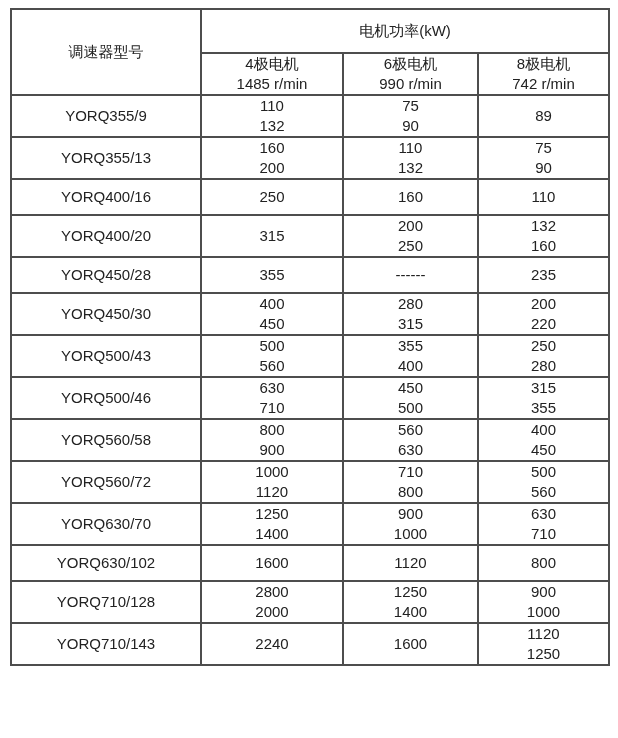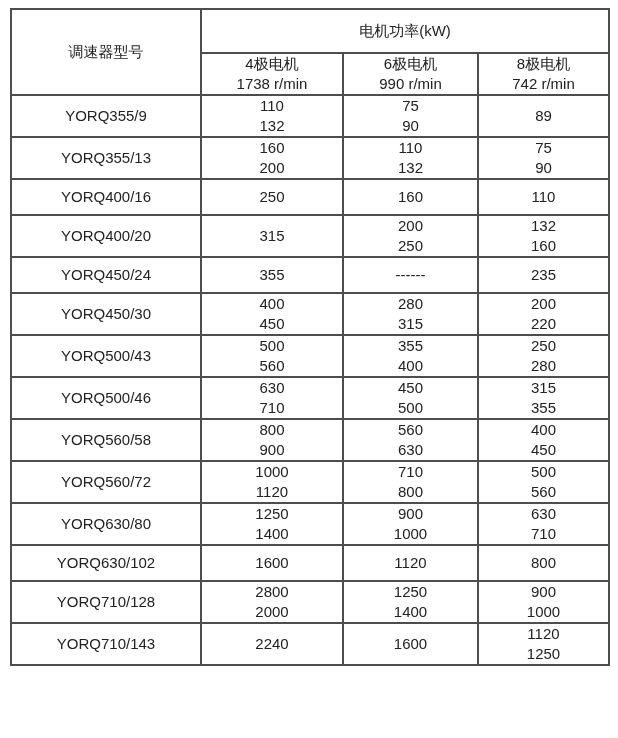--- a/index.html
+++ b/index.html
@@ -45,21 +45,21 @@
       <col style="width:142px">
       <col style="width:135px">
       <col style="width:131px">
     </colgroup>
     <thead>
       <tr class="hdr-top">
         <th rowspan="2">调速器型号</th>
         <th colspan="3">电机功率(kW)</th>
       </tr>
       <tr class="hdr-sub">
-        <th><span>4极电机</span><br><span>1738 r/min</span></th>
+        <th><span>4极电机</span><br><span>1485 r/min</span></th>
         <th><span>6极电机</span><br><span>990 r/min</span></th>
         <th><span>8极电机</span><br><span>742 r/min</span></th>
       </tr>
     </thead>
     <tbody>
       <tr class="data-row">
         <td>YORQ355/9</td>
         <td>110
 132</td>
         <td>75
@@ -83,21 +83,21 @@
       </tr>
       <tr class="data-row">
         <td>YORQ400/20</td>
         <td>315</td>
         <td>200
 250</td>
         <td>132
 160</td>
       </tr>
       <tr class="data-row">
-        <td>YORQ450/24</td>
+        <td>YORQ450/28</td>
         <td>355</td>
         <td>------</td>
         <td>235</td>
       </tr>
       <tr class="data-row">
         <td>YORQ450/30</td>
         <td>400
 450</td>
         <td>280
 315</td>
@@ -134,21 +134,21 @@
       <tr class="data-row">
         <td>YORQ560/72</td>
         <td>1000
 1120</td>
         <td>710
 800</td>
         <td>500
 560</td>
       </tr>
       <tr class="data-row">
-        <td>YORQ630/80</td>
+        <td>YORQ630/70</td>
         <td>1250
 1400</td>
         <td>900
 1000</td>
         <td>630
 710</td>
       </tr>
       <tr class="data-row">
         <td>YORQ630/102</td>
         <td>1600</td>

